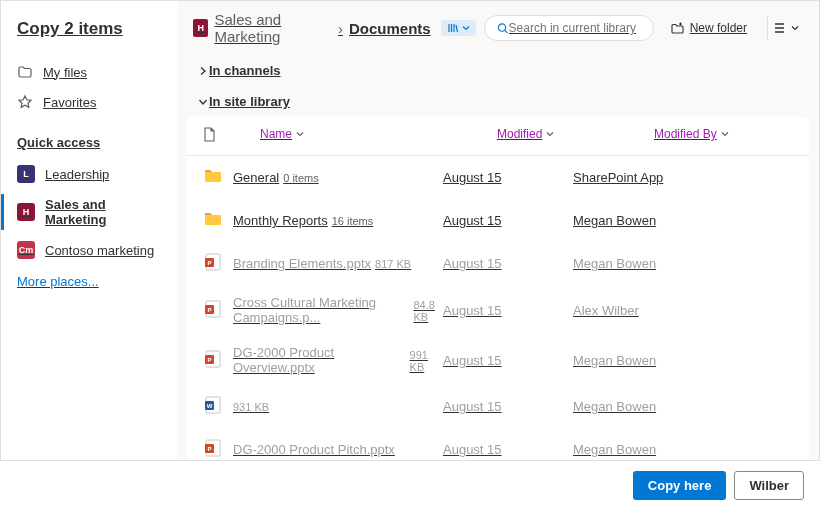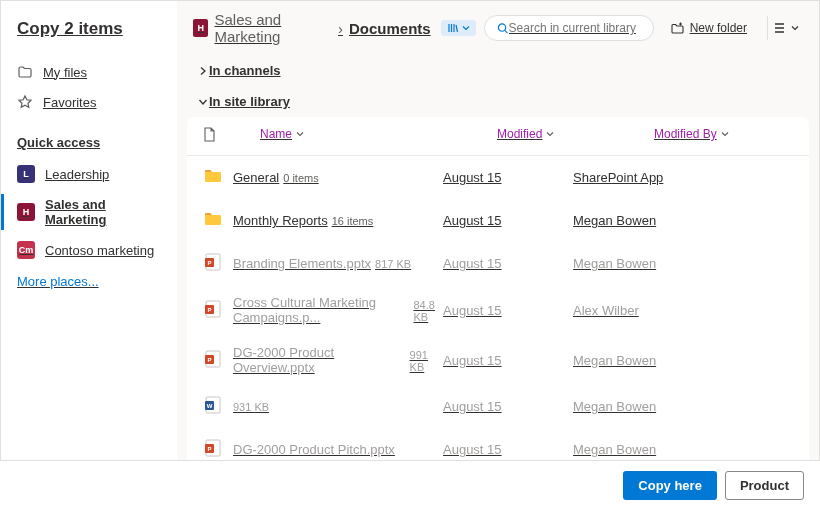--- a/index.html
+++ b/index.html
@@ -266,14 +266,14 @@
     <div class="col-mod">August 15</div>
     <div class="col-by">Megan Bowen</div>
           </div>
         </div>
     </div>
   </div>
 </div>
 
 <div class="footer">
   <button class="btn btn-primary">Copy here</button>
-  <button class="btn btn-secondary">Product</button>
+  <button class="btn btn-secondary">Wilber</button>
 </div>
 
 </body></html>

